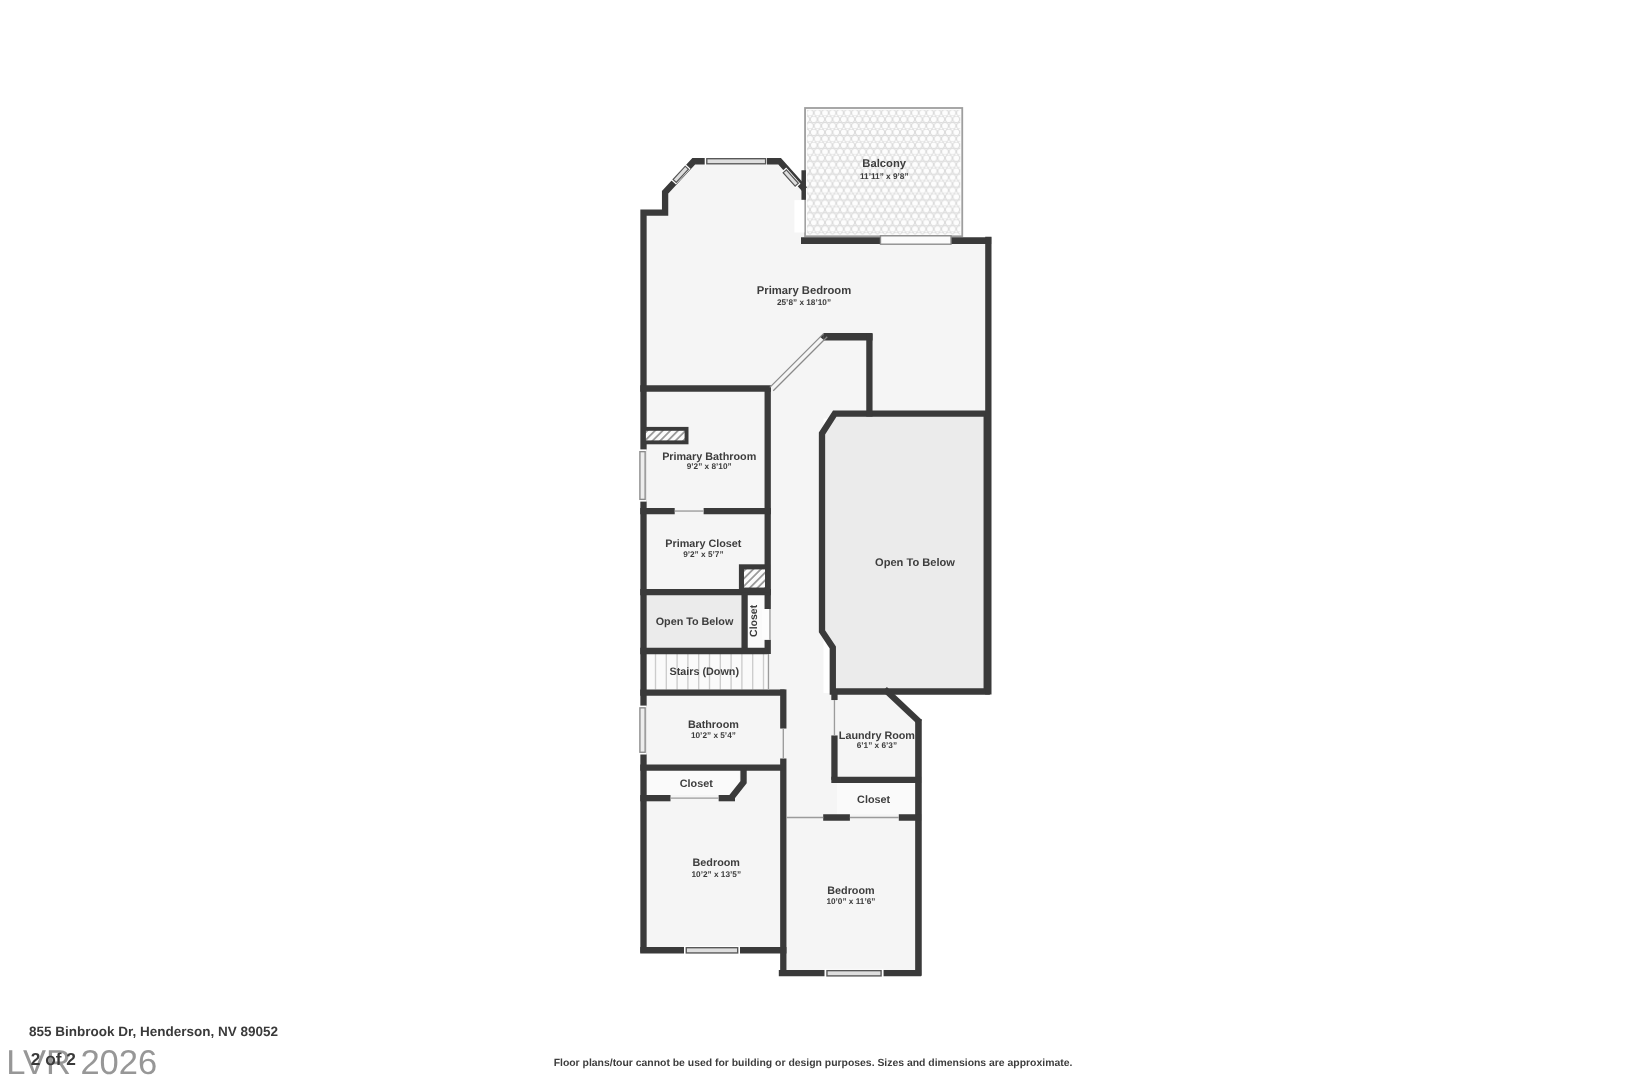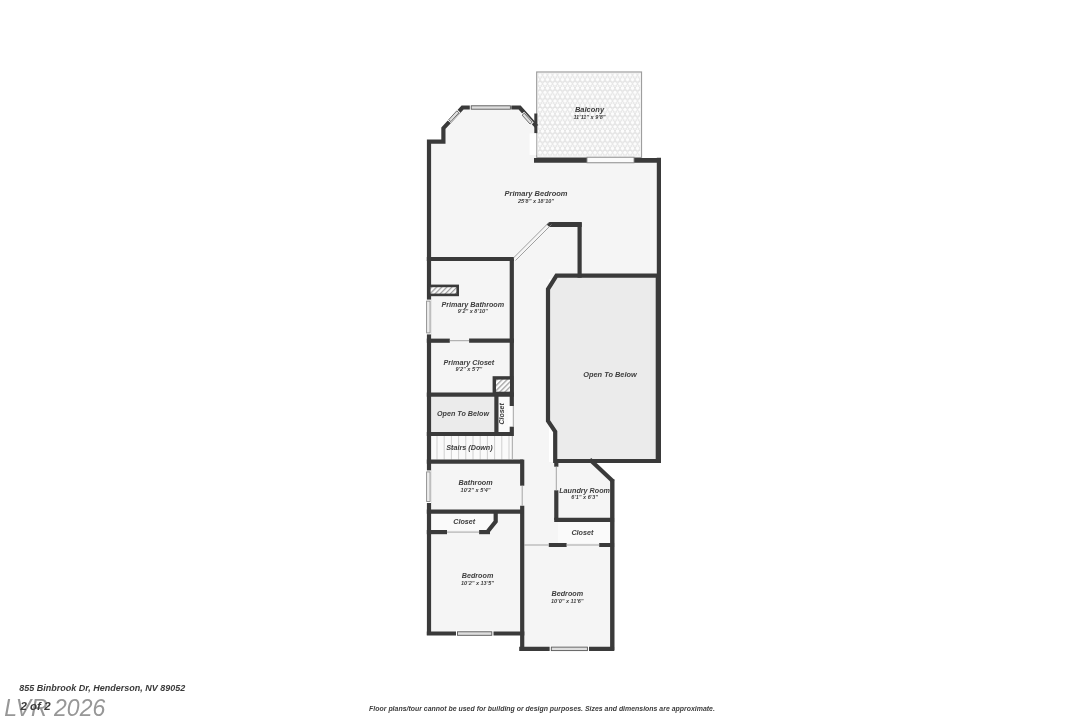--- a/index.html
+++ b/index.html
@@ -1,16 +1,16 @@
 <!DOCTYPE html>
 <html><head>
 <meta charset="utf-8">
 <style>
   html,body{margin:0;padding:0;background:#ffffff;}
-  .page{width:1086px;height:724px;position:relative;font-family:"Liberation Sans",sans-serif;font-style:italic;}
+  .page{width:1086px;height:724px;position:relative;font-family:"Liberation Sans",sans-serif;}
   svg{position:absolute;left:0;top:0;}
   text{font-family:"Liberation Sans",sans-serif;}
   .lbl{font-weight:bold;text-anchor:middle;fill:#3d3d3d;}
 </style>
 </head>
 <body>
 <div class="page">
 <svg width="1086" height="724" viewBox="0 0 1086 724">
 <defs>
 

